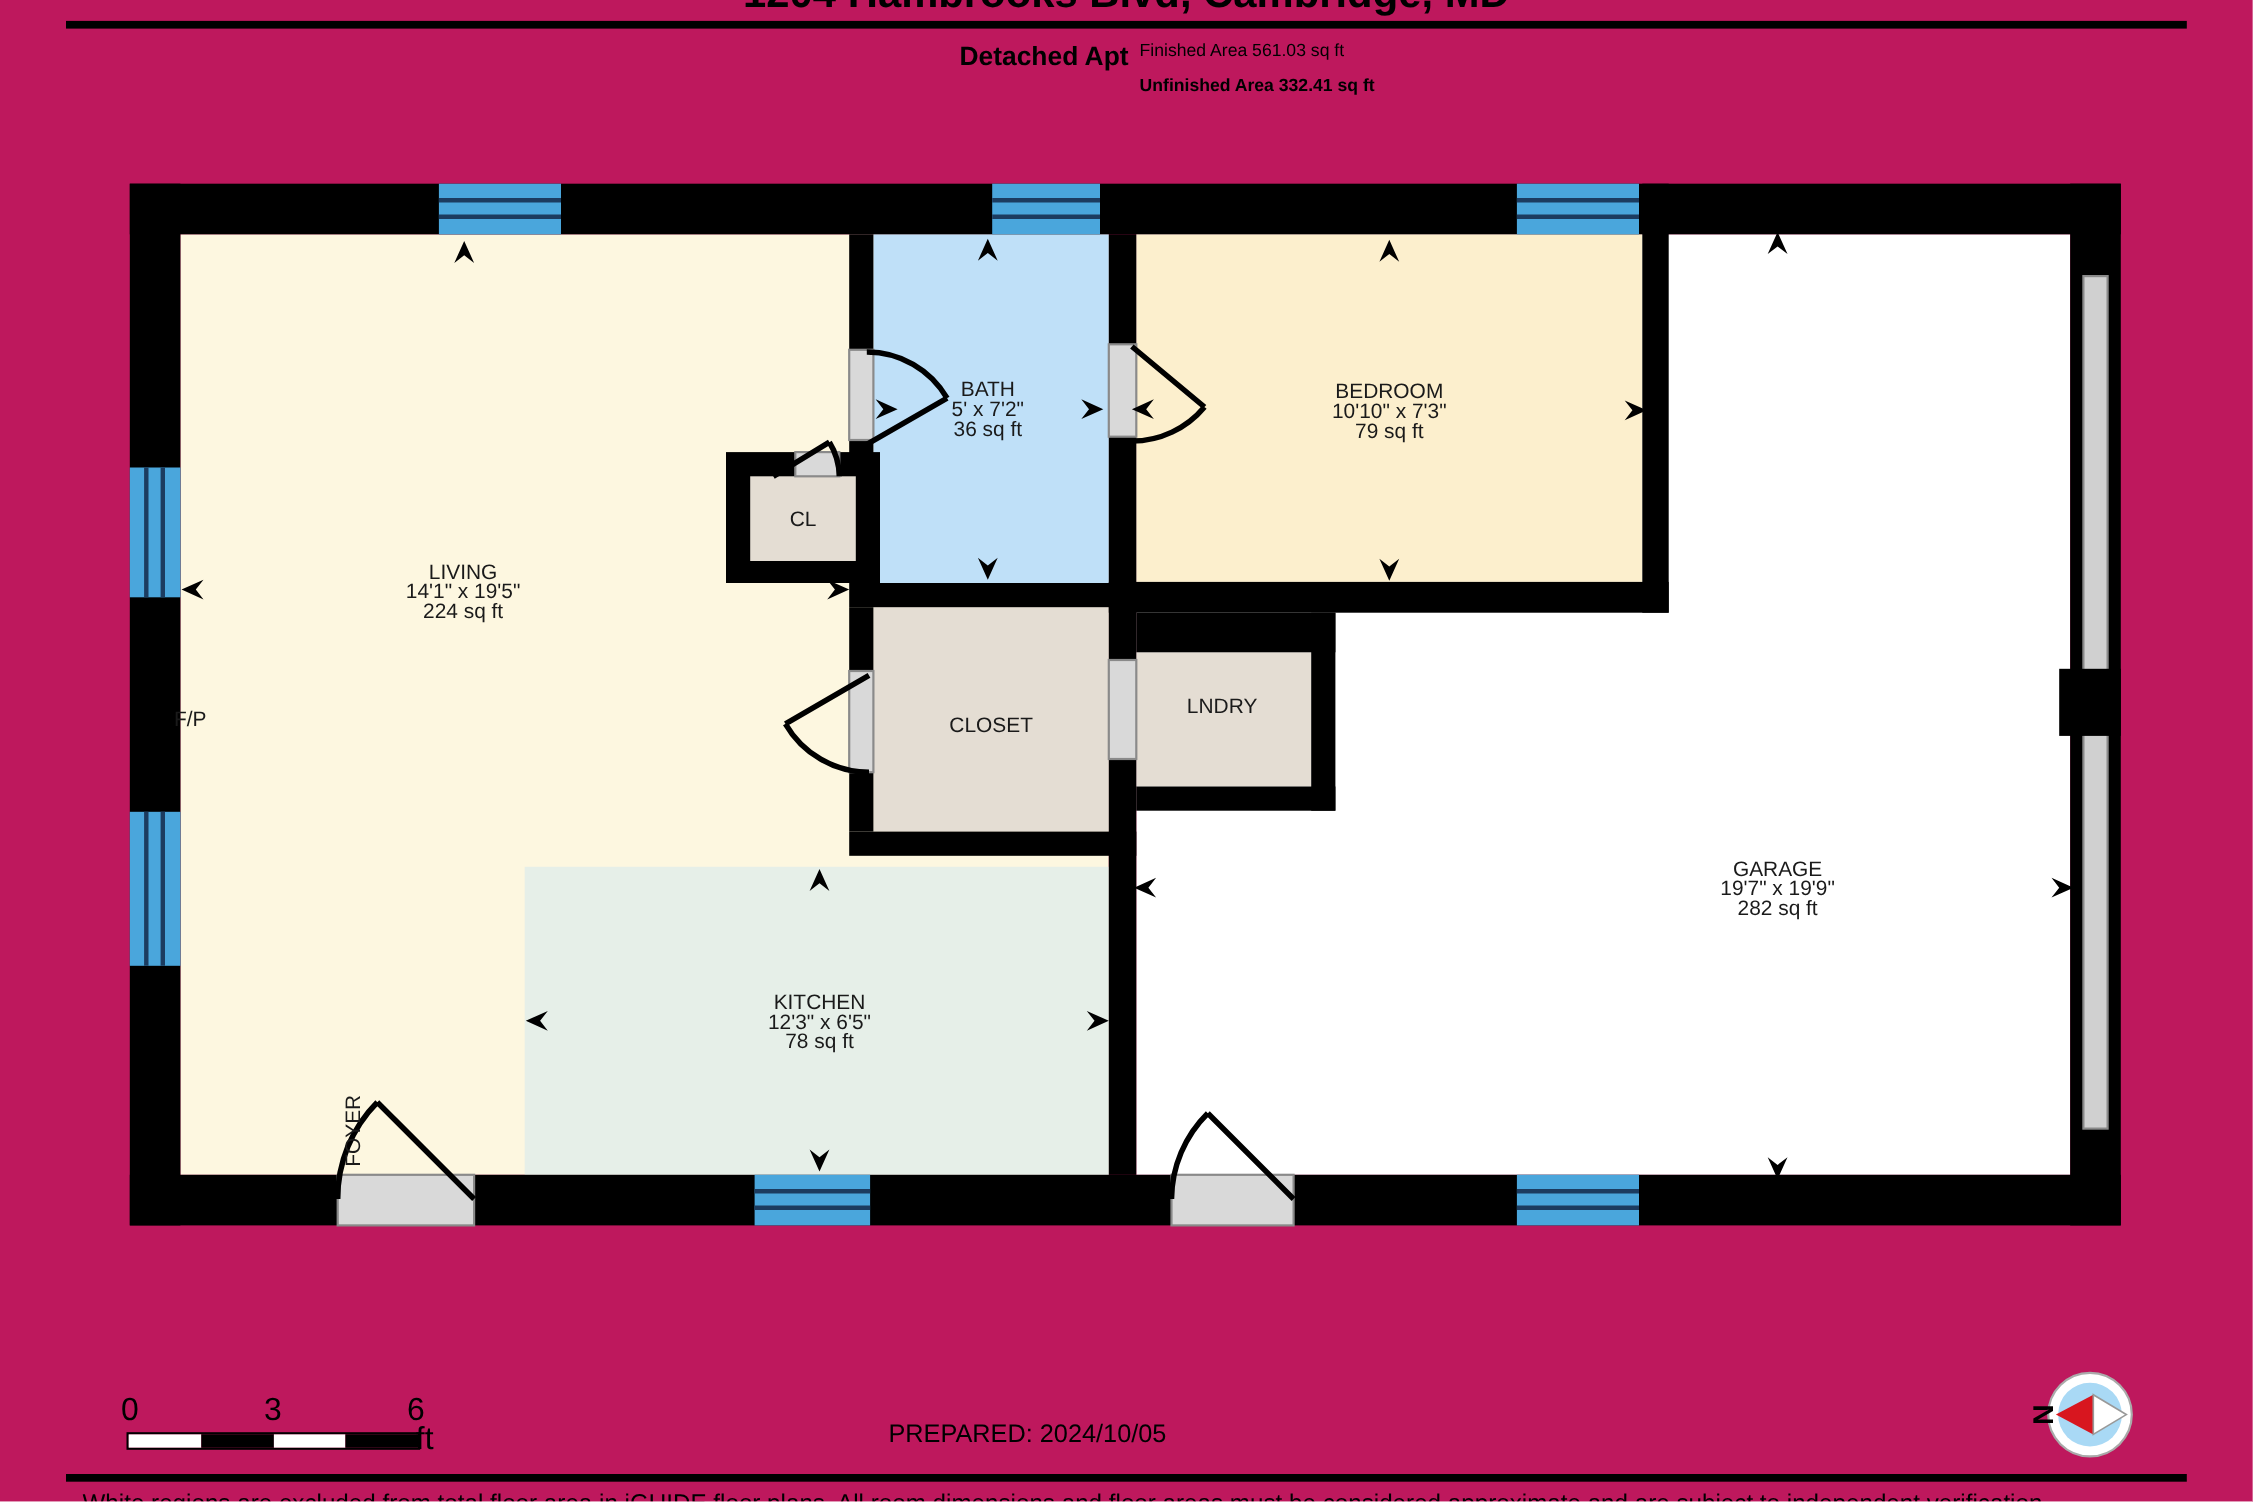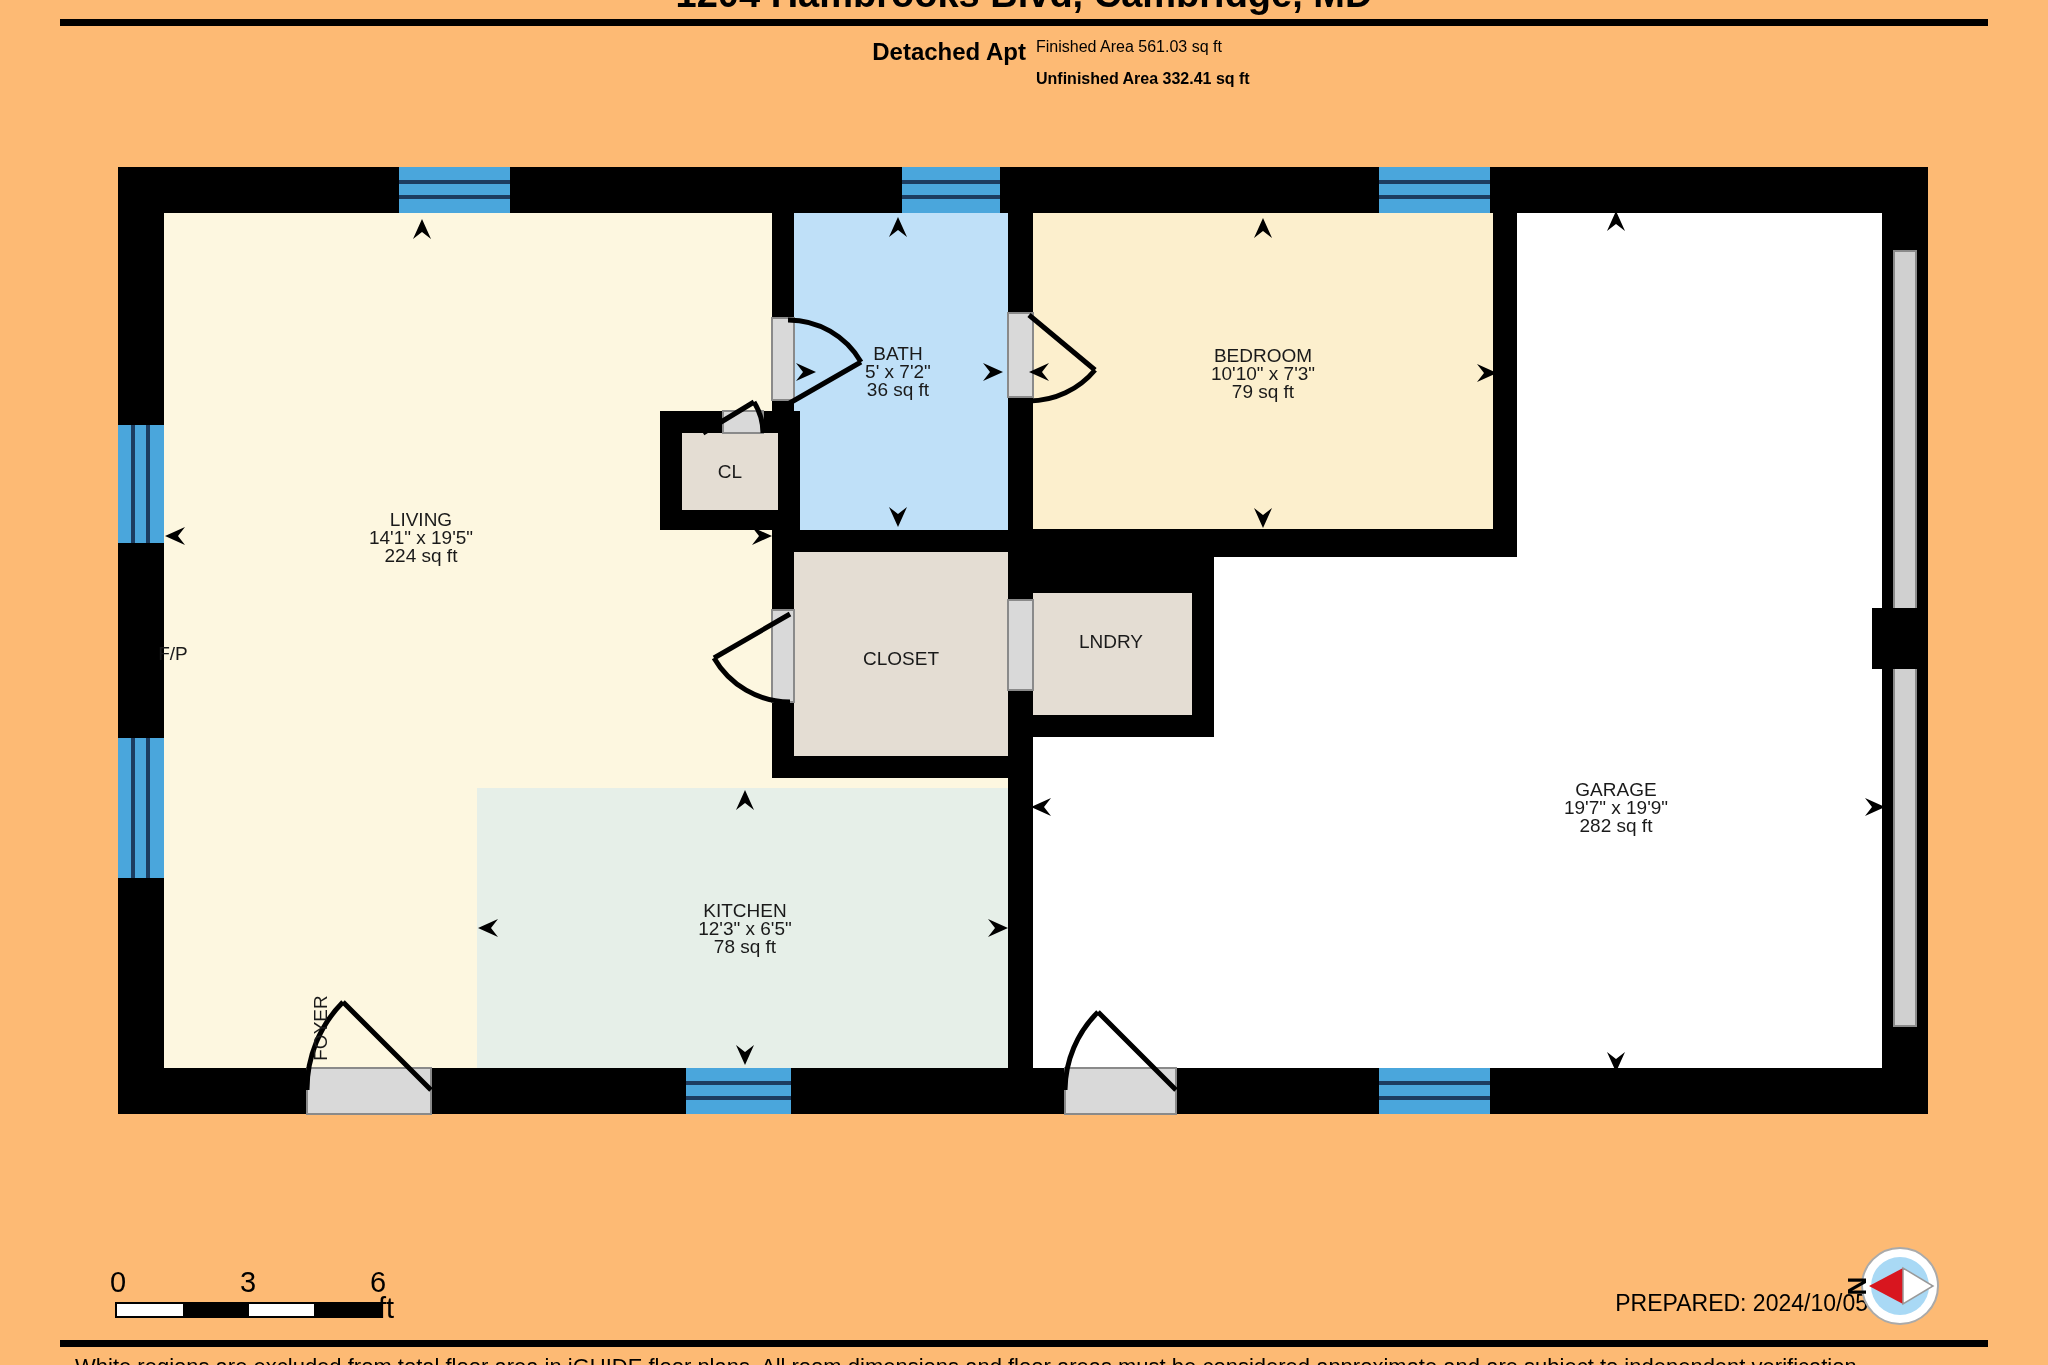--- a/index.html
+++ b/index.html
@@ -1,36 +1,36 @@
 <!DOCTYPE html>
 <html><head>
 <meta charset="utf-8">
 <style>
   html,body{margin:0;padding:0;background:#ffffff;}
-  #canvas{position:relative;width:2048px;height:1365px;overflow:hidden;background:#fdba74;
+  #canvas{position:relative;width:2048px;height:1365px;overflow:hidden;background:#be185d;
           font-family:"Liberation Sans", sans-serif;color:#000;}
   .title{position:absolute;top:-27px;left:0;width:100%;text-align:center;
          font-size:38px;font-weight:bold;white-space:nowrap;}
   .rule{position:absolute;left:60px;width:1928px;height:7px;background:#000;}
   .rule.top{top:19px;}
   .rule.bottom{top:1340px;}
   .subhead-type{position:absolute;left:0;top:38px;width:1026px;text-align:right;
                 font-size:24px;font-weight:bold;}
   .subhead-line{position:absolute;left:1036px;font-size:16px;}
   .sub1{top:38px;}
   .sub2{top:70px;font-weight:bold;}
   svg text{font-family:"Liberation Sans", sans-serif;}
   .roomlabel{font-size:19px;fill:#1a1a1a;}
   .scale-num{position:absolute;font-size:29px;top:1266px;width:60px;text-align:center;}
   .scale-bar{position:absolute;left:115px;top:1302px;width:263px;height:12px;
              border:2px solid #000;display:flex;}
   .scale-bar div{flex:1 1 0;}
   .seg-w{background:#fff;}.seg-b{background:#000;}
   .scale-unit{position:absolute;left:378px;top:1292px;font-size:29px;}
-  .prepared{position:absolute;left:0;top:1290px;width:1868px;text-align:right;font-size:23px;}
+  .prepared{position:absolute;left:0;top:1290px;width:1868px;text-align:center;font-size:23px;}
   .disclaimer{position:absolute;left:75px;top:1354px;width:1900px;font-size:22px;
               white-space:nowrap;overflow:hidden;}
   .compass{position:absolute;left:1845px;top:1238px;}
 </style>
 </head>
 <body>
 
 <div id="canvas">
 
   <div class="title">1204 Hambrooks Blvd, Cambridge, MD</div>

